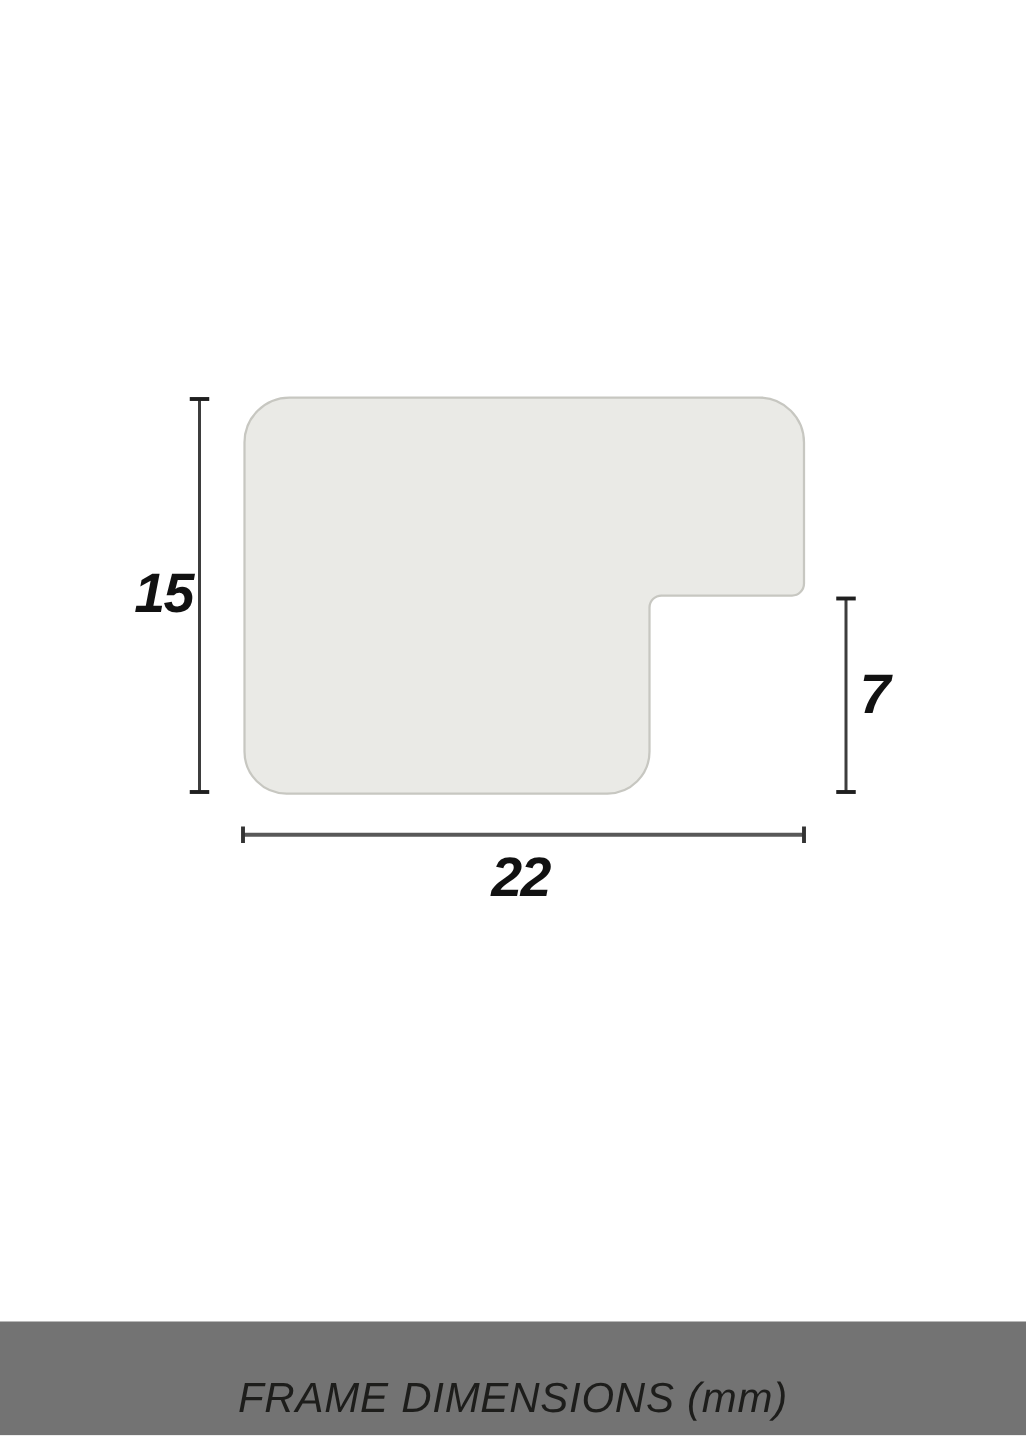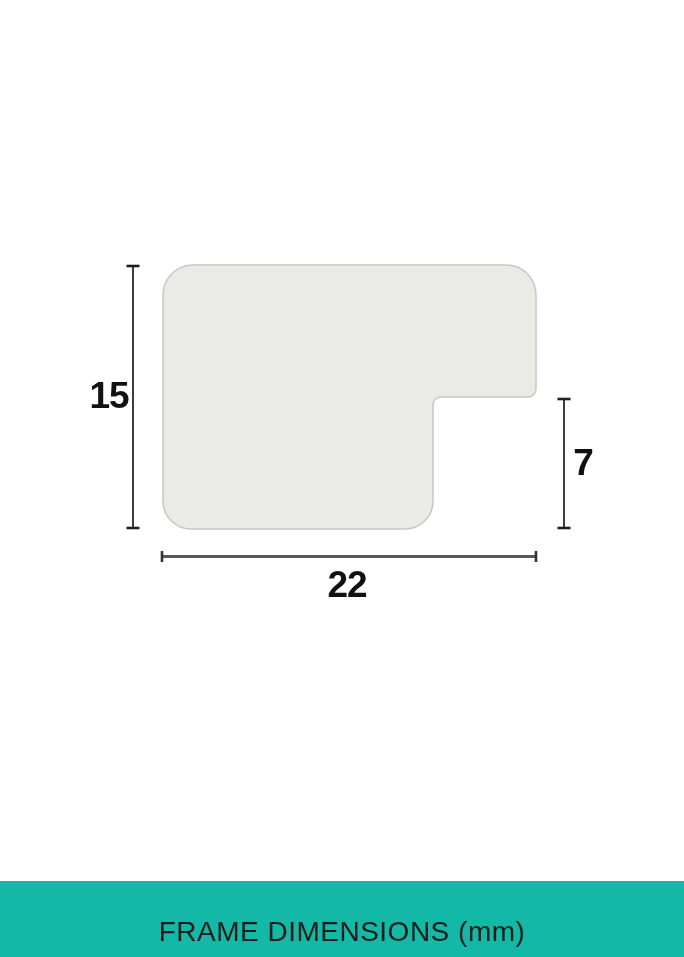--- a/index.html
+++ b/index.html
@@ -7,20 +7,21 @@
     padding: 0;
     background: #ffffff;
     font-family: "Liberation Sans", sans-serif;
   }
   .screen {
     position: relative;
     width: 684px;
     height: 957px;
     background: #ffffff;
     overflow: hidden;
+    font-style: italic;
   }
   .diagram {
     position: absolute;
     inset: 0;
   }
   .diagram svg {
     position: absolute;
     top: 0;
     left: 0;
     display: block;
@@ -37,21 +38,21 @@
   }
   .label-height { left: 84px;  top: 376px; }
   .label-rabbet { left: 558px; top: 443px; }
   .label-width  { left: 322px; top: 565px; }
   .caption-bar {
     position: absolute;
     left: 0;
     top: 881px;
     width: 684px;
     height: 76px;
-    background: #14b8a6;
+    background: #737373;
   }
   .caption-text {
     position: absolute;
     left: 0;
     top: 31px;
     width: 100%;
     text-align: center;
     font-size: 28px;
     line-height: 40px;
     letter-spacing: 0.5px;

